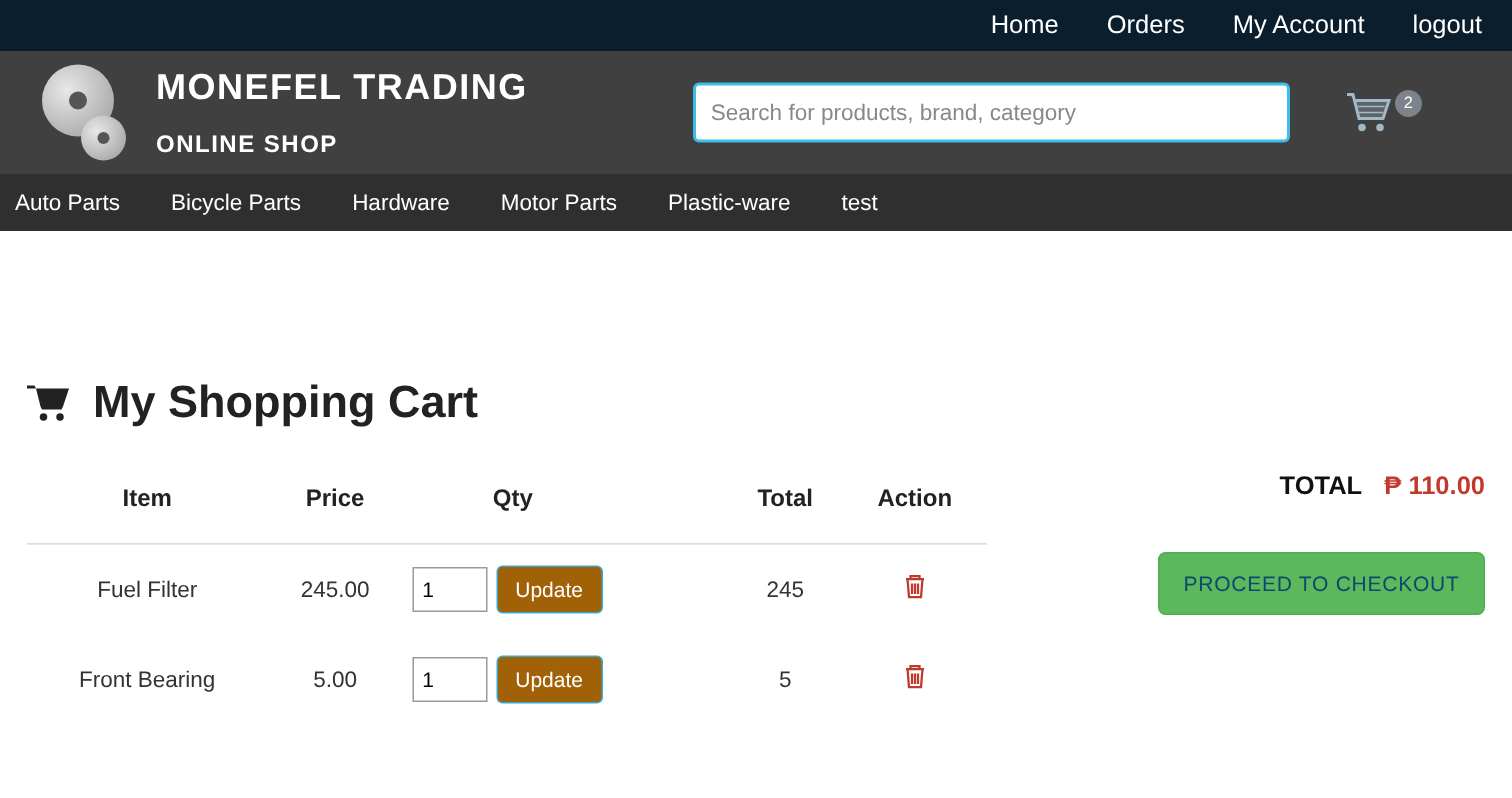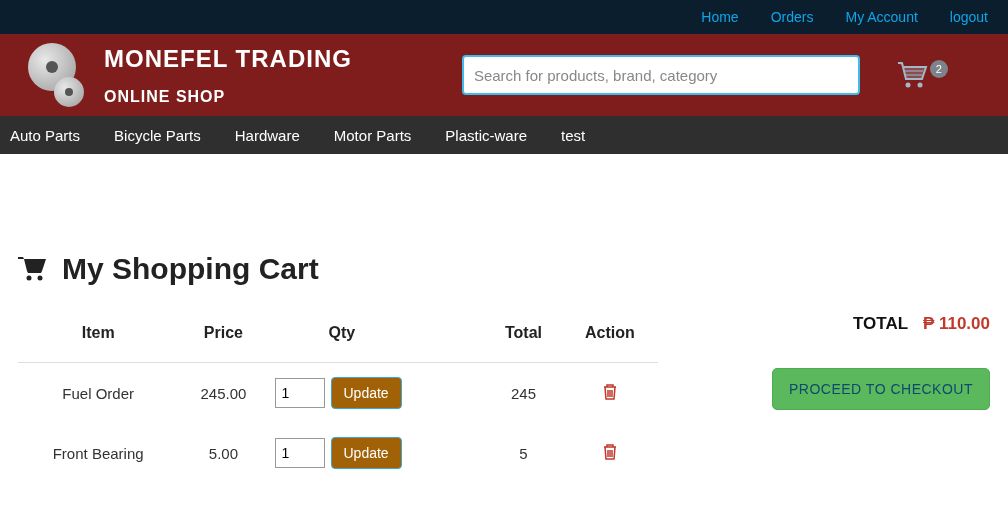--- a/index.html
+++ b/index.html
@@ -1,21 +1,21 @@
 <!DOCTYPE html>
 <html><head>
 <meta charset="utf-8">
 <style>
 * { margin: 0; padding: 0; box-sizing: border-box; }
 body { font-family: Arial, Helvetica, sans-serif; background: #fff; width: 1008px; }
 
 .top-nav { background: #0b1e2d; height: 34px; display: flex; justify-content: flex-end; align-items: center; padding-right: 20px; gap: 32px; }
-.top-nav a { color: #0ea5e9; text-decoration: none; font-size: 14px; cursor: pointer; }
+.top-nav a { color: #ffffff; text-decoration: none; font-size: 17px; cursor: pointer; }
 
-.header { background: #7f1d1d; height: 82px; display: flex; align-items: center; padding: 0 18px; }
+.header { background: #404040; height: 82px; display: flex; align-items: center; padding: 0 18px; }
 .logo-wrap { display: flex; align-items: center; gap: 14px; }
 .logo-icon { width: 72px; height: 64px; position: relative; }
 .gear-big { width: 48px; height: 48px; border-radius: 50%; background: radial-gradient(circle at 35% 35%, #e8e8e8, #999); position: absolute; top: 0; left: 10px; }
 .gear-big::before { content: ""; position: absolute; inset: -6px; border-radius: 50%; background: repeating-conic-gradient(#777 0 10deg, transparent 10deg 20deg); z-index: -1; }
 .gear-big::after { content: ""; position: absolute; top: 18px; left: 18px; width: 12px; height: 12px; border-radius: 50%; background: #555; }
 .gear-small { width: 30px; height: 30px; border-radius: 50%; background: radial-gradient(circle at 35% 35%, #e8e8e8, #999); position: absolute; bottom: 0; right: 6px; }
 .gear-small::before { content: ""; position: absolute; inset: -4px; border-radius: 50%; background: repeating-conic-gradient(#777 0 12deg, transparent 12deg 24deg); z-index: -1; }
 .gear-small::after { content: ""; position: absolute; top: 11px; left: 11px; width: 8px; height: 8px; border-radius: 50%; background: #555; }
 .logo-text { color: #fff; }
 .logo-title { font-size: 24px; font-weight: 800; letter-spacing: 1px; font-family: Impact, 'Arial Black', sans-serif; }
@@ -119,21 +119,21 @@
           <tr>
             <th>Item</th>
             <th>Price</th>
             <th style="text-align:left;padding-left:60px;">Qty</th>
             <th>Total</th>
             <th>Action</th>
           </tr>
         </thead>
         <tbody>
           <tr>
-            <td>Fuel Order</td>
+            <td>Fuel Filter</td>
             <td>245.00</td>
             <td>
               <div class="qty-cell">
                 <input class="qty-input" type="text" value="1" style="">
                 <button class="btn-update">Update</button>
               </div>
             </td>
             <td>245</td>
             <td>
               <span>

